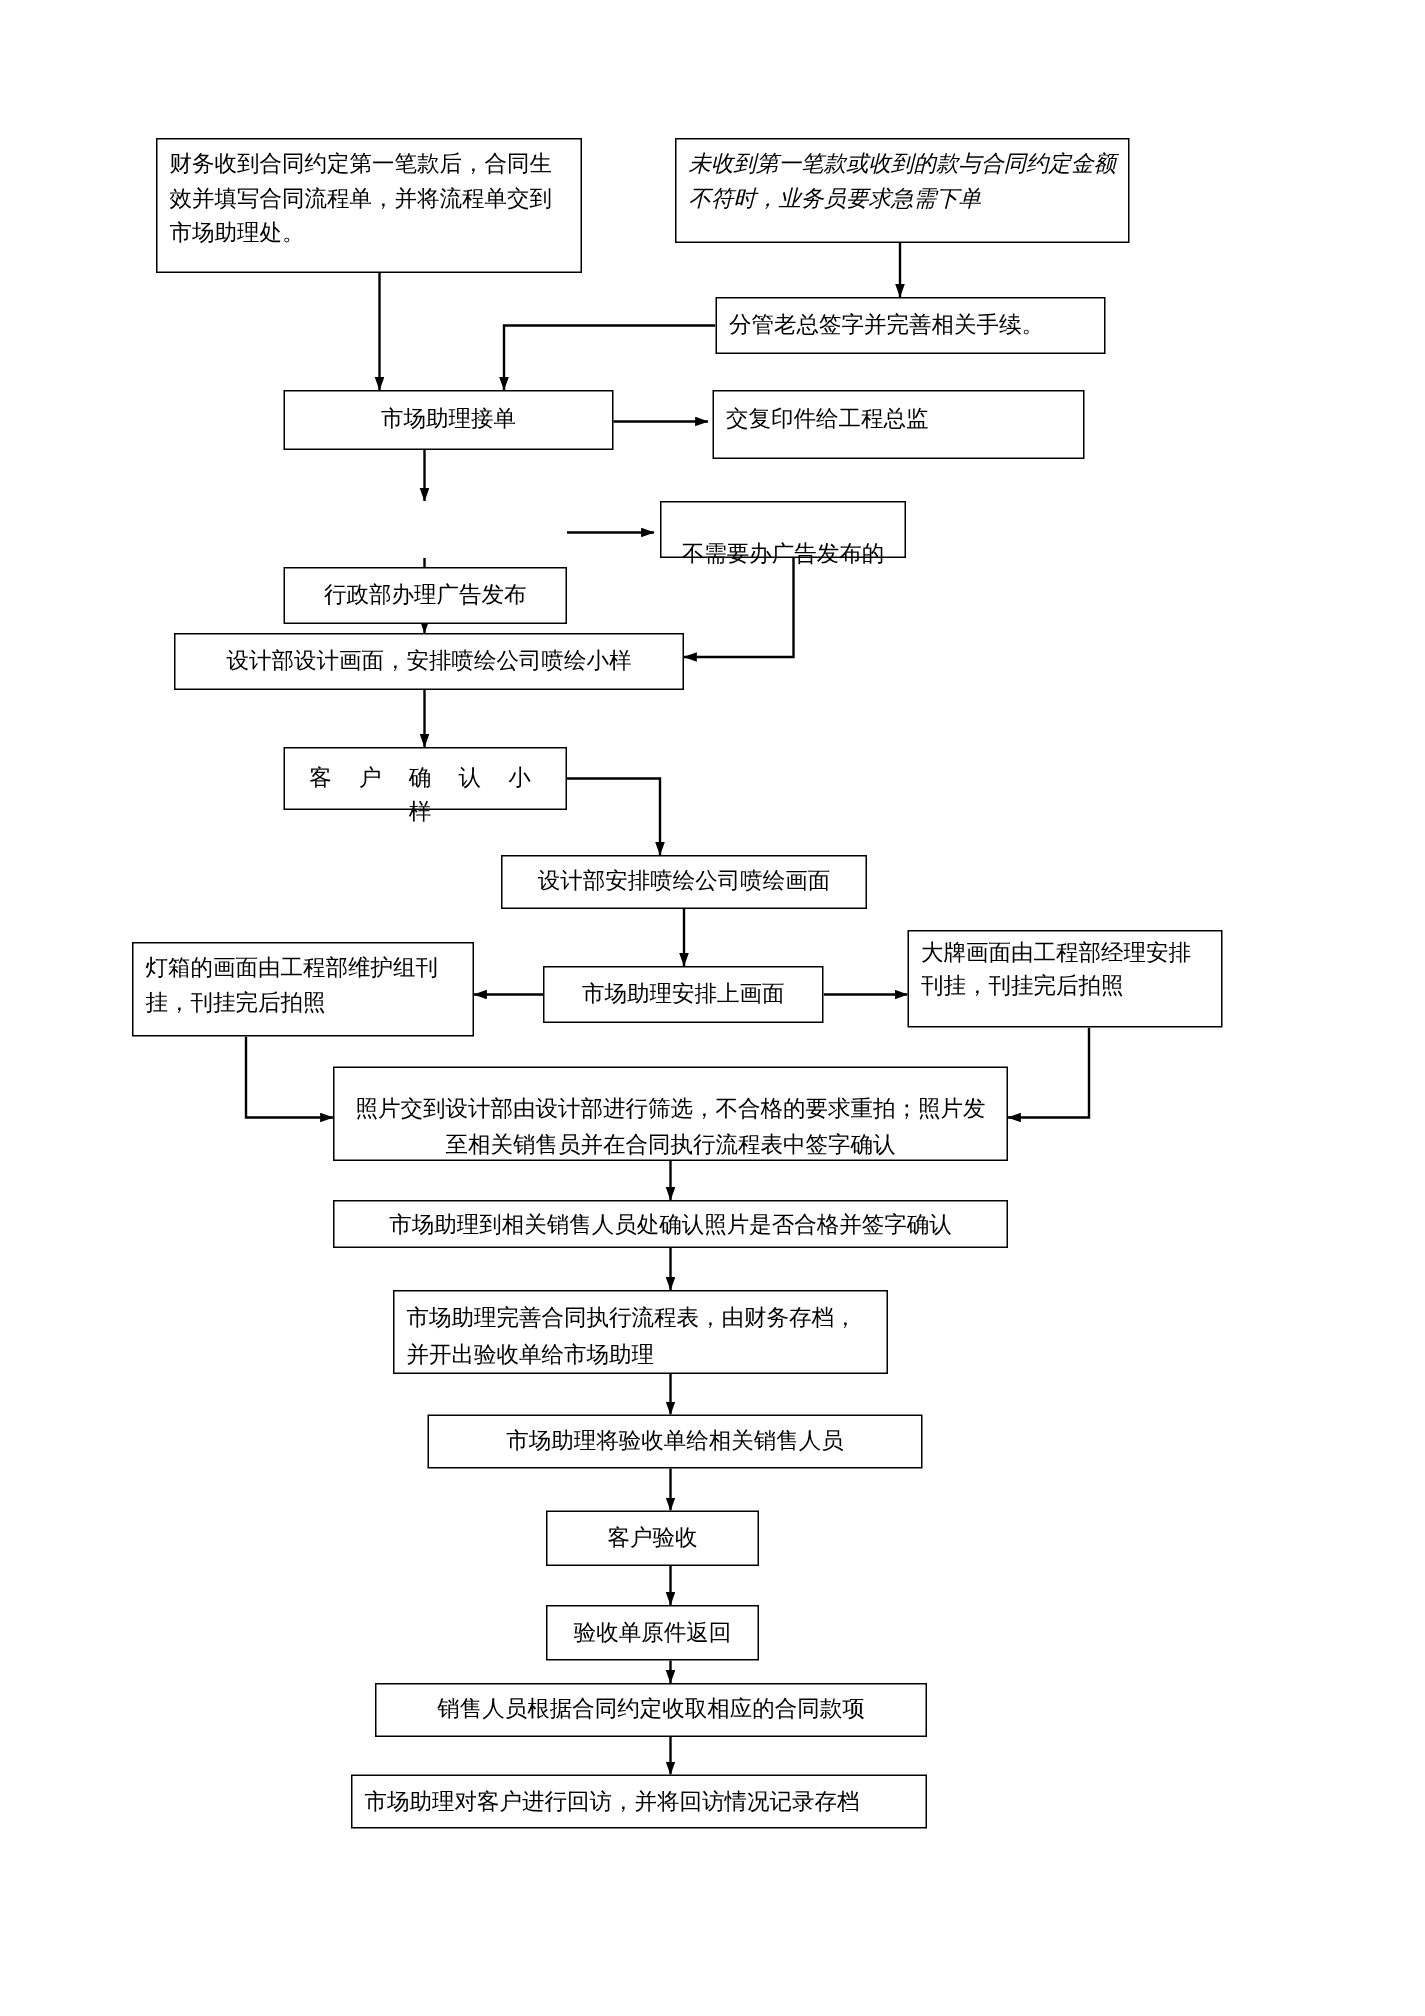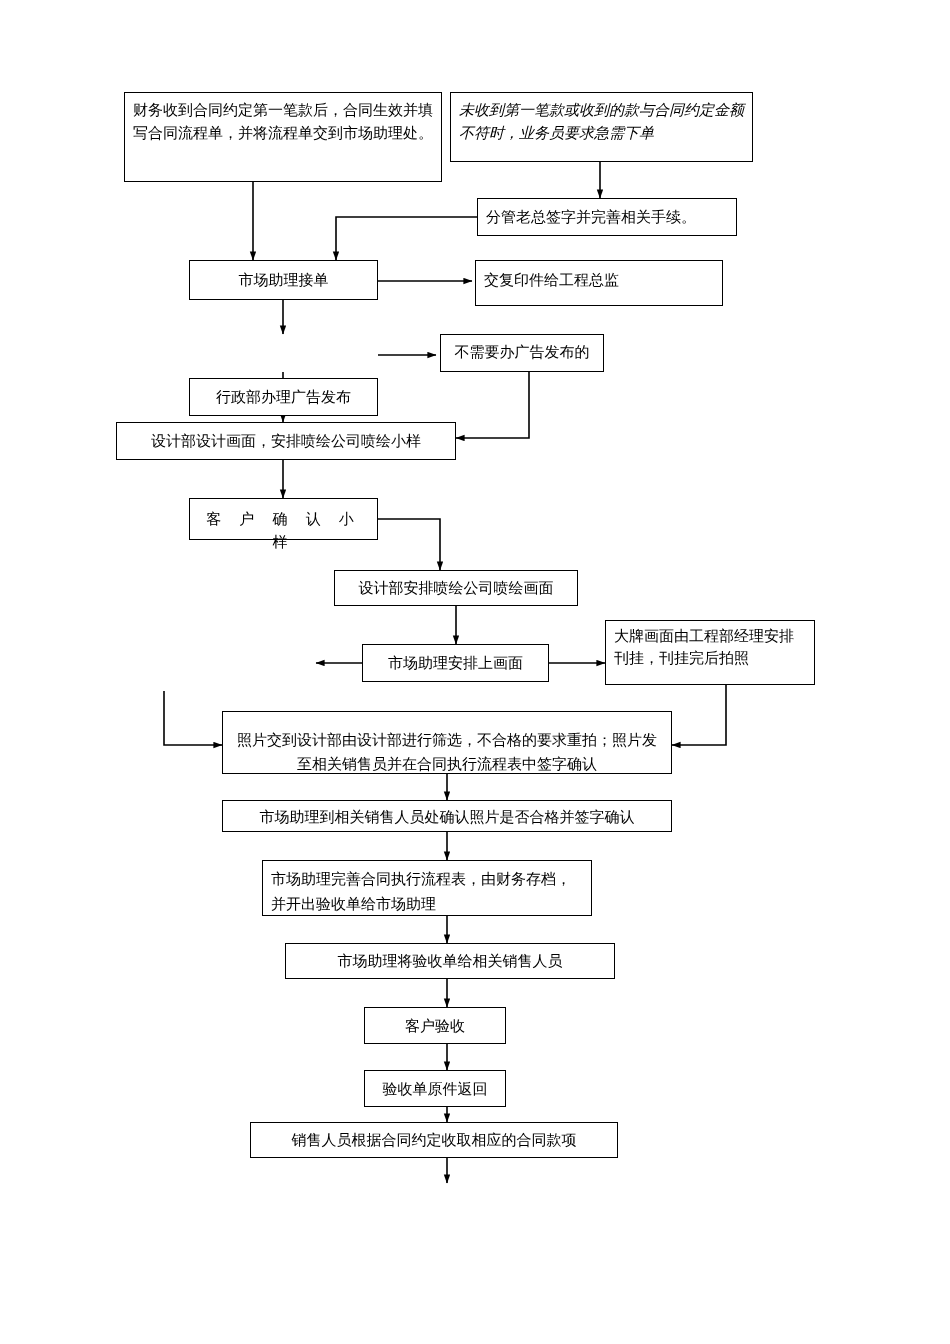--- a/index.html
+++ b/index.html
@@ -103,64 +103,67 @@
 
     <path class="wire" d="M447,978 L447,1007" marker-end="url(#arrow)"></path>
 
     <path class="wire" d="M447,1043 L447,1070" marker-end="url(#arrow)"></path>
 
     <path class="wire" d="M447,1106 L447,1122" marker-end="url(#arrow)"></path>
 
     <path class="wire" d="M447,1157 L447,1183" marker-end="url(#arrow)"></path>
   </svg>
 
-  <div class="node left" style="left:104px; top:92px; width:318px; height:90px;margin-left:20px;">
+  <div class="node left" style="left:104px; top:92px; width:284px; height:90px;">
     <span>财务收到合同约定第一笔款后，合同生效并填写合同流程单，并将流程单交到市场助理处。</span>
   </div>
 
   <div class="node left" style="left:450px; top:92px; width:303px; height:70px;font-style:italic;">
     <span>未收到第一笔款或收到的款与合同约定金额不符时，业务员要求急需下单</span>
   </div>
 
   <div class="node left" style="left:477px; top:198px; width:260px; height:38px; padding-top:6px;">
     <span>分管老总签字并完善相关手续。</span>
   </div>
 
-  <div class="node" style="left:189px; top:260px; width:189px; height:40px; padding-top:7px;text-align:center;">
+  <div class="node" style="left:189px; top:260px; width:220px; height:40px; padding-top:7px;text-align:center;">
     <span>市场助理接单</span>
   </div>
 
   <div class="node left" style="left:475px; top:260px; width:248px; height:46px; padding-top:7px;">
     <span>交复印件给工程总监</span>
   </div>
 
   <div class="node" style="left:189px; top:334px; width:189px; height:38px; padding-top:6px;margin-top:44px;">
     <span>行政部办理广告发布</span>
   </div>
 
-  <div class="node ovf" style="left:440px; top:334px; width:164px; height:38px; padding-top:6px; line-height:22px;">
+  <div class="node ovf" style="left:440px; top:334px; width:164px; height:38px; padding-top:24px; line-height:22px;">
     <span>不需要办广告发布的</span>
   </div>
 
   <div class="node" style="left:116px; top:422px; width:340px; height:38px; padding-top:6px;">
     <span>设计部设计画面，安排喷绘公司喷绘小样</span>
   </div>
 
   <div class="node spaced" style="left:189px; top:498px; width:189px; height:42px; padding-top:8px;">
     <span>客 户 确 认 小 样</span>
   </div>
 
   <div class="node" style="left:334px; top:570px; width:244px; height:36px; padding-top:5px;">
     <span>设计部安排喷绘公司喷绘画面</span>
   </div>
 
   <div class="node" style="left:362px; top:644px; width:187px; height:38px; padding-top:6px;">
     <span>市场助理安排上画面</span>
   </div>
 
+  <div class="node left" style="left:88px; top:628px; width:228px; height:63px; padding-top:5px; line-height:23px;">
+    <span>灯箱的画面由工程部维护组刊挂，刊挂完后拍照</span>
+  </div>
 
   <div class="node left" style="left:605px; top:620px; width:210px; height:65px; padding-top:4px; line-height:22px;">
     <span>大牌画面由工程部经理安排刊挂，刊挂完后拍照</span>
   </div>
 
   <div class="node ovf" style="left:222px; top:711px; width:450px; height:63px; padding-top:16px; line-height:24px;">
     <span>照片交到设计部由设计部进行筛选，不合格的要求重拍；照片发至相关销售员并在合同执行流程表中签字确认</span>
   </div>
 
   <div class="node" style="left:222px; top:800px; width:450px; height:32px; padding-top:4px;">
@@ -180,14 +183,17 @@
   </div>
 
   <div class="node" style="left:364px; top:1070px; width:142px; height:37px; padding-top:6px;">
     <span>验收单原件返回</span>
   </div>
 
   <div class="node" style="left:250px; top:1122px; width:368px; height:36px; padding-top:5px;">
     <span>销售人员根据合同约定收取相应的合同款项</span>
   </div>
 
+  <div class="node ovf left" style="left:234px; top:1183px; width:384px; height:36px; padding-top:5px; line-height:25px;">
+    <span>市场助理对客户进行回访，并将回访情况记录存档</span>
+  </div>
 
 </div>
 
 </body></html>

